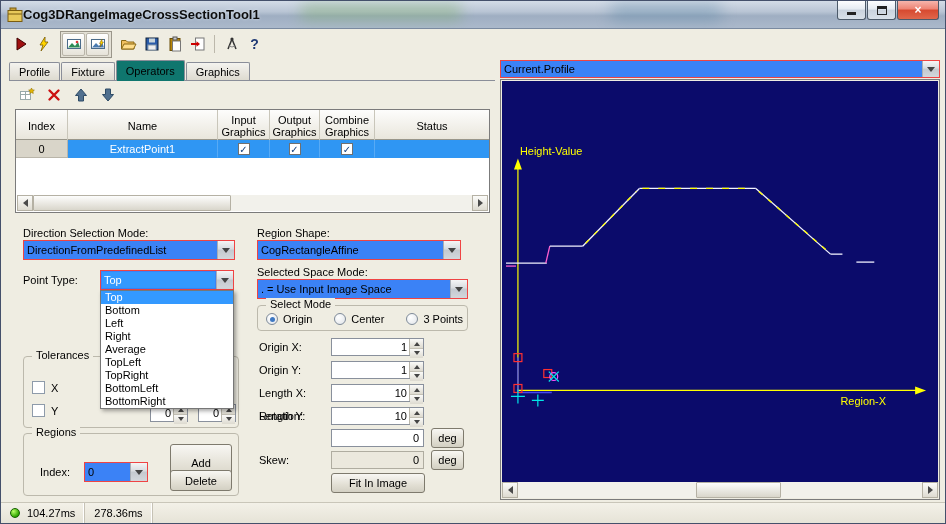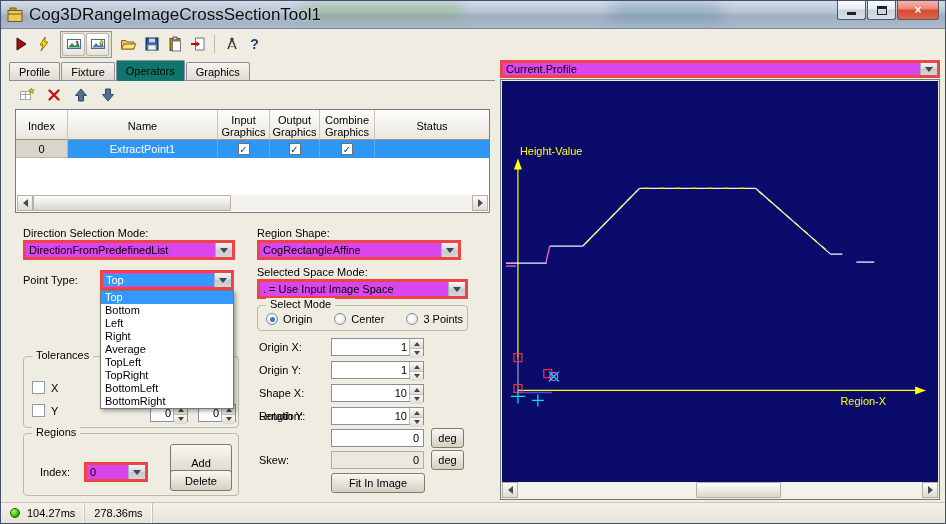--- a/index.html
+++ b/index.html
@@ -4,21 +4,21 @@
 <style>
 *{box-sizing:border-box;margin:0;padding:0;font-family:"Liberation Sans",sans-serif}
 body{background:#6b6b6b}
 .window{position:relative;width:946px;height:524px;background:#EFEDE2;border:1px solid #44506B;font-size:11px;color:#000;overflow:hidden}
 .label{position:absolute;font-size:11px;white-space:nowrap}
 
 
 .titlebar{position:absolute;top:0;left:0;width:100%;height:28px;background:linear-gradient(#D3DCE7 0%,#B8C4D4 40%,#9FAEC2 55%,#ABB9CB 100%);border-bottom:1px solid #7A8AA0;display:flex;align-items:center;padding:0 6px;overflow:hidden}
 .glass1{position:absolute;left:300px;top:2px;width:160px;height:18px;background:#7FAF6B;filter:blur(7px);opacity:.4}
 .glass2{position:absolute;left:610px;top:2px;width:110px;height:18px;background:#4E7FA0;filter:blur(8px);opacity:.35}
-.title-text{margin-left:6px;font-size:17px;font-weight:400;color:#0c0c0c;text-shadow:0 0 3px #dde6ef;position:relative;z-index:2}
+.title-text{font-size:13px;font-weight:700;color:#0c0c0c;text-shadow:0 0 3px #dde6ef;position:relative;z-index:2}
 .winbtns{position:absolute;top:0;right:6px;display:flex;z-index:3}
 .winbtn{width:29px;height:19px;border:1px solid #4C5A69;border-top:none;background:linear-gradient(#FDFEFF,#E5EBF2 45%,#C9D3DE 50%,#D8E0E9);border-radius:0 0 3px 3px;display:flex;align-items:center;justify-content:center}
 .winbtn + .winbtn{margin-left:1px}
 .winbtn.close{width:42px;background:linear-gradient(#F6B5AC,#EE8373 45%,#D6492F 50%,#E0674B);color:#fff;font-weight:700;font-size:12px}
 .glyph-min{width:9px;height:3px;background:#222;margin-top:7px}
 .glyph-max{width:10px;height:9px;border:1px solid #222;border-top-width:3px}
 
 
 .toolbar{position:absolute;top:29px;left:0;width:100%;height:28px;display:flex;align-items:center;padding:0 8px}
 .tbtn{width:23px;height:23px;display:flex;align-items:center;justify-content:center;border:1px solid transparent;border-radius:2px}
@@ -51,21 +51,21 @@
 
 
 .hscroll{display:flex;background:#F2F1EB;height:16px}
 .sbtn{width:16px;height:16px;border:1px solid #B5B1A4;background:linear-gradient(#FBFBF9,#DEDBD1);display:flex;align-items:center;justify-content:center}
 .strack{flex:1;position:relative}
 .sthumb{position:absolute;top:0;height:16px;border:1px solid #B5B1A4;background:linear-gradient(#FDFDFC,#D9D6CB);border-radius:1px}
 .tri-l{width:0;height:0;border:4px solid transparent;border-right:5px solid #4a4a4a;margin-right:4px}
 .tri-r{width:0;height:0;border:4px solid transparent;border-left:5px solid #4a4a4a;margin-left:4px}
 
 
-.combo{position:absolute;height:20px;background:#d946ef;border:3px solid #ef4444;display:flex;align-items:stretch}
+.combo{position:absolute;height:20px;background:#3b82f6;border:1px solid #ef4444;display:flex;align-items:stretch}
 .combo-val{flex:1;display:flex;align-items:center;padding:0 3px;overflow:hidden;white-space:nowrap}
 .combo-btn{width:17px;display:flex;align-items:center;justify-content:center;background:linear-gradient(#F4F5F6,#D8DBDF 45%,#C4C9CF 50%,#D3D7DC);border-left:1px solid #A9AEB5}
 .tri-d{width:0;height:0;border:4px solid transparent;border-top:5px solid #444;margin-top:5px}
 .combo.open .combo-val{background:#3399FF;color:#fff;margin:1px;padding:0 2px}
 
 
 .droplist{position:absolute;left:99px;top:289px;width:134px;background:#fff;border:1px solid #777;z-index:30;box-shadow:2px 2px 4px rgba(0,0,0,.35)}
 .droplist .opt{height:13px;line-height:13px;padding:0 4px;font-size:11px;white-space:nowrap}
 .droplist .opt.selected{background:#3399FF;color:#fff}
 
@@ -378,21 +378,21 @@
     <span class="spin-val">1</span>
     <span class="spin-ud">
         <span>
           <i class="tri-u6"></i>
         </span>
         <span>
           <i class="tri-d6"></i>
         </span>
       </span>
   </div>
-  <span class="label" style="left:258px;top:386px">Shape X:</span>
+  <span class="label" style="left:258px;top:386px">Length X:</span>
   <div class="spin" style="left:330px;top:383px;width:93px">
     <span class="spin-val">10</span>
     <span class="spin-ud">
         <span>
           <i class="tri-u6"></i>
         </span>
         <span>
           <i class="tri-d6"></i>
         </span>
       </span>

